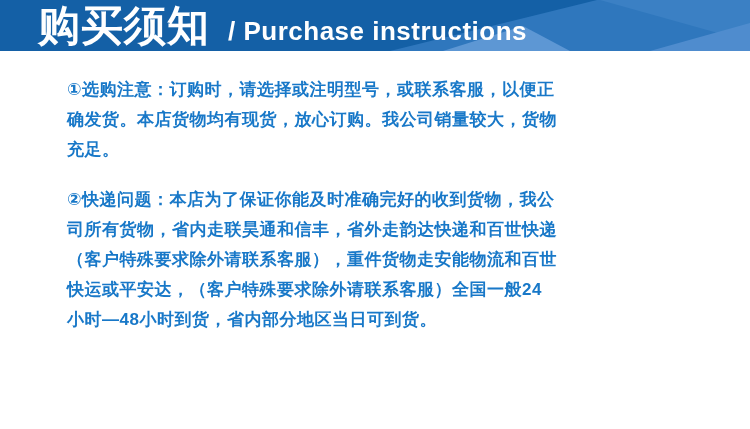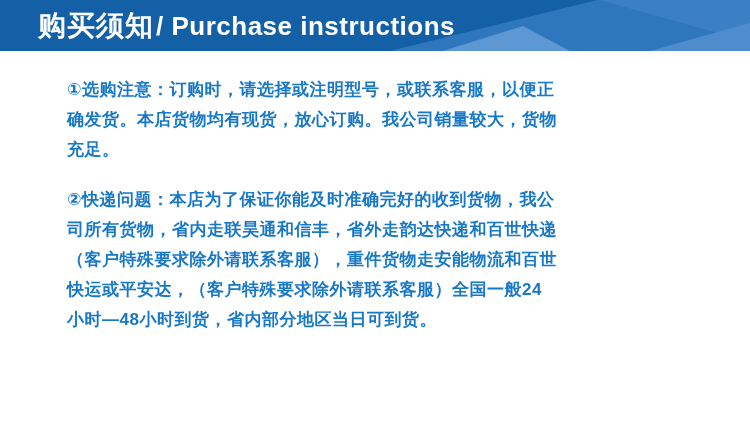--- a/index.html
+++ b/index.html
@@ -35,29 +35,29 @@
     left: 38px;
     top: 0;
     height: 51px;
     display: flex;
     align-items: baseline;
     z-index: 2;
     color: #ffffff;
     white-space: nowrap;
   }
   .banner-title .zh {
-    font-size: 28px;
+    font-size: 42px;
     font-weight: bold;
     line-height: 51px;
     letter-spacing: 1px;
   }
   .banner-title .en {
     font-size: 26px;
     font-weight: bold;
-    margin-left: 2px;
+    margin-left: 18px;
     letter-spacing: 0.5px;
   }
   
   .content {
     padding: 24px 56px 0 67px;
   }
   .notice {
     color: #1878c8;
     font-weight: bold;
     font-size: 17px;

